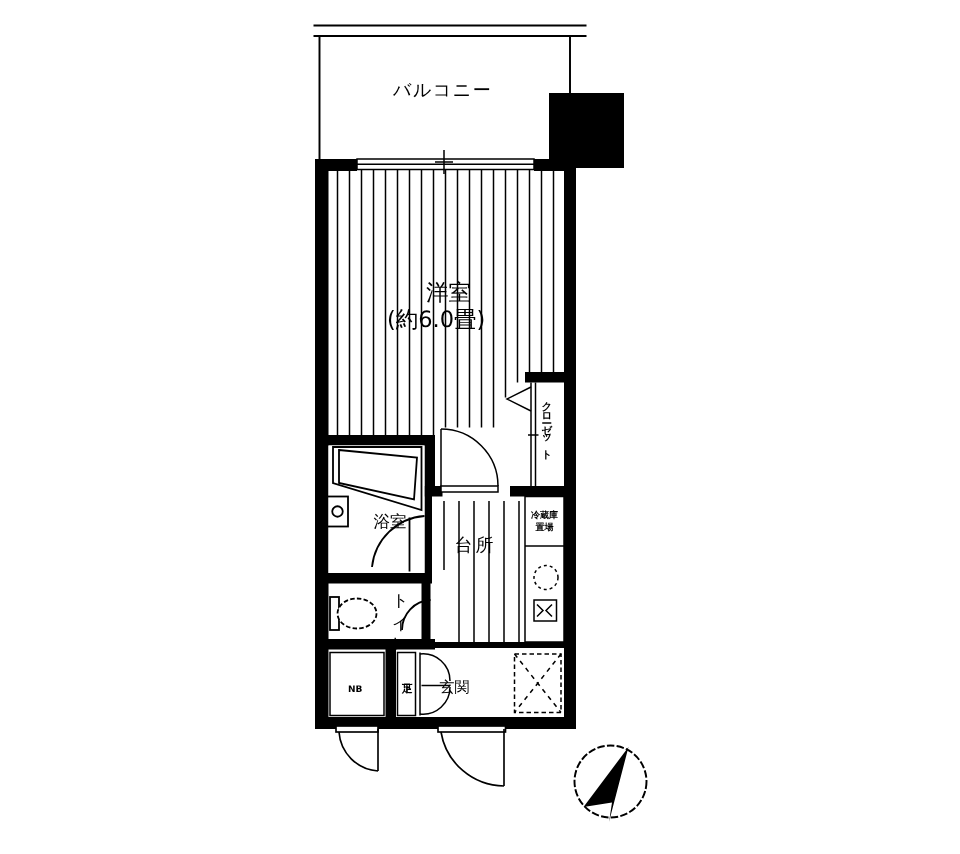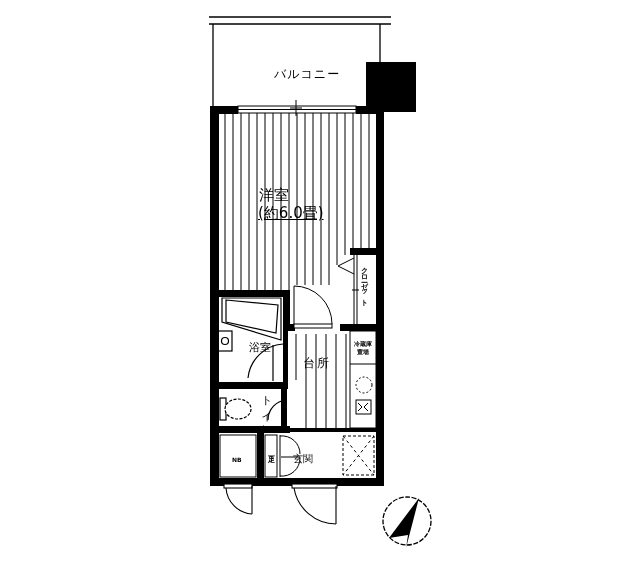--- a/index.html
+++ b/index.html
@@ -1,21 +1,21 @@
 <!DOCTYPE html>
 <html><head>
   <meta charset="utf-8">
   <style>
     html, body { margin: 0; padding: 0; background: #ffffff; }
     body { width: 640px; height: 569px; position: relative; overflow: hidden; font-family: "DejaVu Sans", sans-serif; }
     #plan { position: absolute; left: 0; top: 0; width: 640px; height: 569px; }
     .lbl { position: absolute; color: #000; white-space: nowrap; line-height: 1; }
-    .lbl-balcony { left: 262px; top: 68px; font-size: 12px; letter-spacing: 1px; margin-left: 12px; }
-    .lbl-western { left: 272px; top: 188px; font-size: 15px; text-align: left; width: 80px; margin-left: -13px; }
-    .lbl-western-size { left: 258px; top: 206px; font-size: 15px; text-decoration: underline; }
+    .lbl-balcony { left: 262px; top: 54px; font-size: 12px; letter-spacing: 1px; }
+    .lbl-western { left: 272px; top: 188px; font-size: 15px; text-align: center; width: 80px; margin-left: -13px; }
+    .lbl-western-size { left: 258px; top: 206px; font-size: 15px; }
     .lbl-closet { left: 360px; top: 262px; font-size: 7px; writing-mode: vertical-rl; letter-spacing: 0px; font-weight: bold; }
     .lbl-bath { left: 238px; top: 342px; font-size: 11px; margin-left: 11px; }
     .lbl-kitchen { left: 303px; top: 357px; font-size: 12px; letter-spacing: 2px; }
     .lbl-fridge { left: 352px; top: 340px; font-size: 6px; font-weight: bold; width: 22px; line-height: 8px; white-space: normal; text-align: center; }
     .lbl-toilet { left: 261px; top: 388px; font-size: 11px; writing-mode: vertical-rl; letter-spacing: 2px; }
     .lbl-entrance { left: 293px; top: 454px; font-size: 10px; }
     .lbl-nb { left: 232px; top: 457px; font-size: 6px; font-weight: bold; }
     .lbl-shoebox { left: 267px; top: 450px; font-size: 7px; writing-mode: vertical-rl; font-weight: bold; }
   </style>
 </head>

